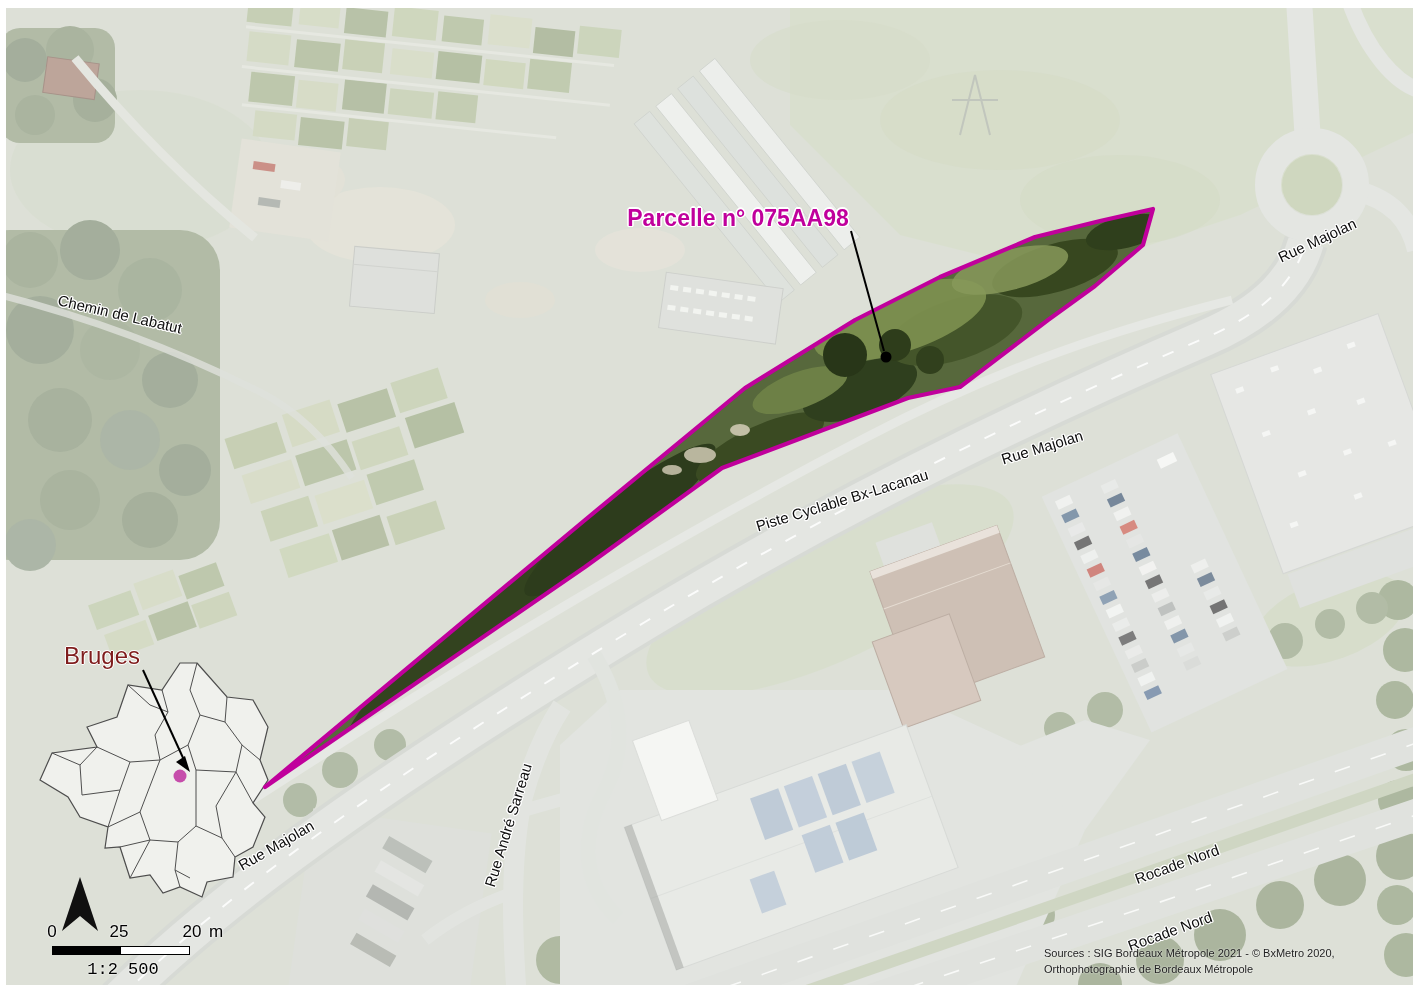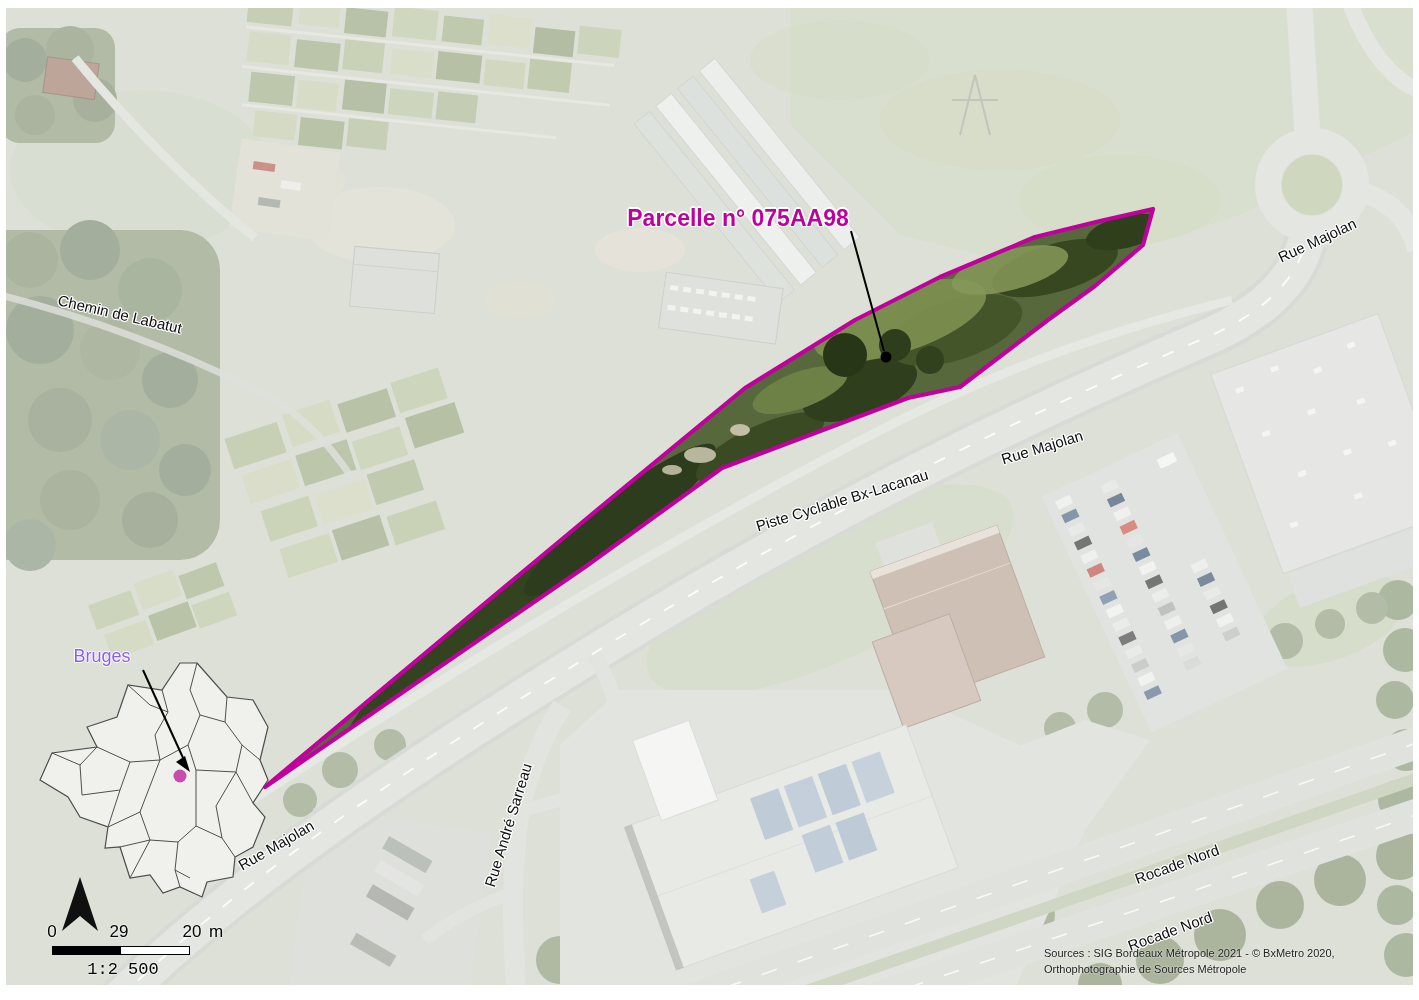--- a/index.html
+++ b/index.html
@@ -7,21 +7,21 @@
          font-family:"Liberation Sans",sans-serif;}
   #bgsvg{position:absolute;left:0;top:0;z-index:0;}
   .lbl{position:absolute;z-index:2;white-space:nowrap;color:#0d0d0d;font-size:15px;
        transform:translate(-50%,-50%);
        text-shadow:-1.2px 0 0 #fff,1.2px 0 0 #fff,0 -1.2px 0 #fff,0 1.2px 0 #fff,
                    -0.9px -0.9px 0 #fff,0.9px -0.9px 0 #fff,-0.9px 0.9px 0 #fff,0.9px 0.9px 0 #fff;}
   .parcel-lbl{position:absolute;z-index:2;white-space:nowrap;font-weight:bold;font-size:23px;
        color:#c0009c;transform:translate(-50%,-50%);
        text-shadow:-1.5px 0 0 #fff,1.5px 0 0 #fff,0 -1.5px 0 #fff,0 1.5px 0 #fff,
                    -1px -1px 0 #fff,1px -1px 0 #fff,-1px 1px 0 #fff,1px 1px 0 #fff;}
-  .bruges-lbl{position:absolute;z-index:2;white-space:nowrap;font-size:18px;color:#8b5cf6;
+  .bruges-lbl{position:absolute;z-index:2;white-space:nowrap;font-size:24px;color:#7f1d1d;
        transform:translate(-50%,-50%);
        text-shadow:-1px 0 0 #fff,1px 0 0 #fff,0 -1px 0 #fff,0 1px 0 #fff;}
   .sb-num{position:absolute;z-index:2;font-size:17px;color:#000;transform:translateX(-50%);
        text-shadow:0 0 2px #fff,0 0 2px #fff;}
   #sb-bar{position:absolute;z-index:2;left:52px;top:946px;width:138px;height:9px;
        border:1px solid #000;background:#fff;box-sizing:border-box;}
   #sb-bar .half{position:absolute;left:0;top:0;width:50%;height:100%;background:#000;}
   #credits{position:absolute;z-index:3;left:1044px;top:946px;font-size:11px;color:#222;
        line-height:15.5px;text-shadow:0 0 2px #fff;}
 </style>
@@ -392,27 +392,27 @@
   <div class="lbl" style="left:1042px;top:447px;transform:translate(-50%,-50%) rotate(-17deg);">Rue Majolan</div>
   <div class="lbl" style="left:508px;top:825px;transform:translate(-50%,-50%) rotate(-73deg);">Rue André Sarreau</div>
   <div class="lbl" style="left:276px;top:845px;transform:translate(-50%,-50%) rotate(-30deg);">Rue Majolan</div>
   <div class="lbl" style="left:1177px;top:864px;transform:translate(-50%,-50%) rotate(-20deg);">Rocade Nord</div>
   <div class="lbl" style="left:1170px;top:931px;transform:translate(-50%,-50%) rotate(-20deg);">Rocade Nord</div>
 
   <div class="bruges-lbl" style="left:102px;top:656px;">Bruges</div>
 
   <div>
     <div class="sb-num" style="left:52px;top:922px;">0</div>
-    <div class="sb-num" style="left:119px;top:922px;">29</div>
+    <div class="sb-num" style="left:119px;top:922px;">25</div>
     <div class="sb-num" style="left:192px;top:922px;">20</div>
     <div class="sb-num" style="left:216px;top:922px;">m</div>
     <div id="sb-bar">
         <div class="half"></div>
       </div>
     <div class="sb-num" style="left:123px;top:960px;font-family:Liberation Mono, monospace;">1:2 500</div>
   </div>
 
   <div id="credits">
     <div>Sources : SIG Bordeaux Métropole 2021 - © BxMetro 2020,</div>
-    <div>Orthophotographie de Sources Métropole</div>
+    <div>Orthophotographie de Bordeaux Métropole</div>
   </div>
 
 </div>
 
 </body></html>

